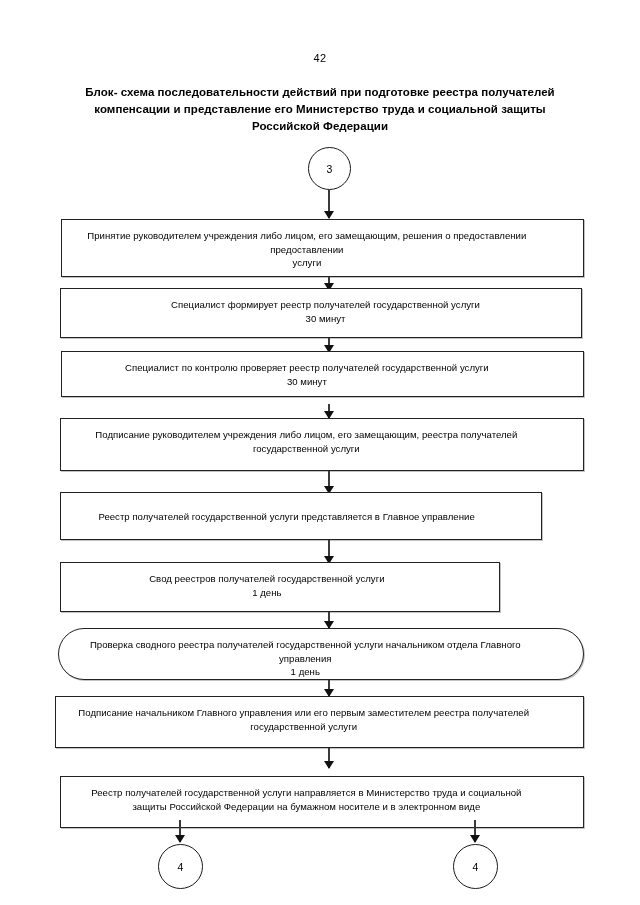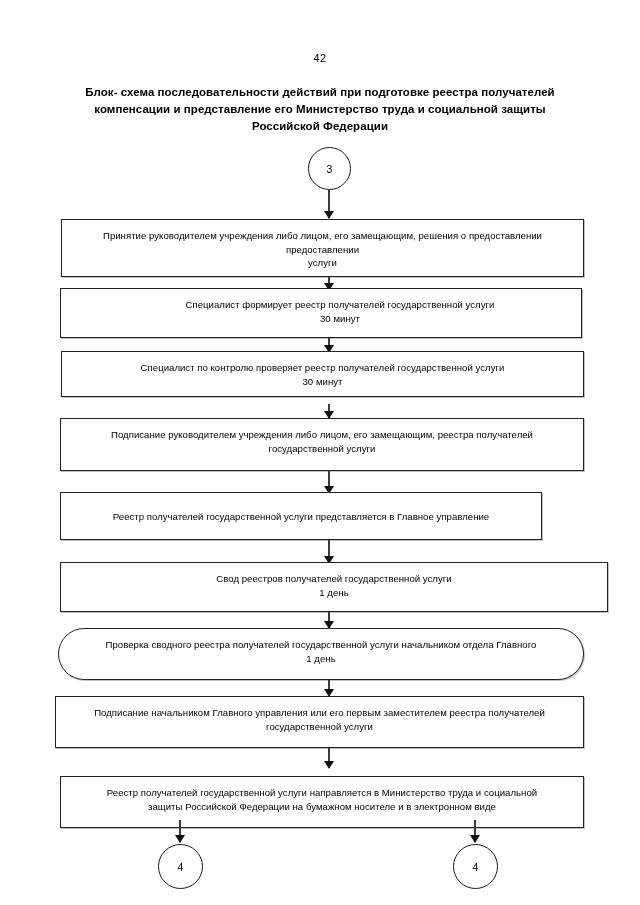--- a/index.html
+++ b/index.html
@@ -60,21 +60,20 @@
   }
 
   .flow-box {
     position: absolute;
     border: 1px solid #222222;
     box-sizing: border-box;
     background: #ffffff;
     display: flex;
     flex-direction: column;
     justify-content: flex-start;
-    align-items: center;
     padding-top: 9px;
     box-shadow: 1px 1px 0 rgba(120,120,120,0.45);
   }
   .flow-box .bl {
     display: block;
     width: 94%;
     text-align: center;
     font-size: 9.6px;
     line-height: 13.5px;
     letter-spacing: 0.02px;
@@ -146,29 +145,30 @@
   </div>
 
   <div class="arrow" style="left:328px; top:471px; height:22px;"></div>
 
   <div class="flow-box" style="left:60px; top:492px; width:482px; height:48px;">
     <span class="bl" style="margin-top:8px;">Реестр получателей государственной услуги представляется в Главное управление</span>
   </div>
 
   <div class="arrow" style="left:328px; top:540px; height:23px;"></div>
 
-  <div class="flow-box" style="left:60px; top:562px; width:548px; height:50px;">
+  <div class="flow-box" style="left:60px; top:562px; width:440px; height:50px;">
     <span class="bl">Свод реестров получателей государственной услуги</span>
     <span class="bl">1 день</span>
   </div>
 
   <div class="arrow" style="left:328px; top:612px; height:16px;"></div>
 
   <div class="flow-box" style="left:58px; top:628px; width:526px; height:52px;border-radius:26px;">
     <span class="bl">Проверка сводного реестра получателей государственной услуги начальником отдела Главного</span>
+    <span class="bl">управления</span>
     <span class="bl">1 день</span>
   </div>
 
   <div class="arrow" style="left:328px; top:680px; height:16px;"></div>
 
   <div class="flow-box" style="left:55px; top:696px; width:529px; height:52px;">
     <span class="bl">Подписание начальником Главного управления или его первым заместителем реестра получателей</span>
     <span class="bl">государственной услуги</span>
   </div>
 

